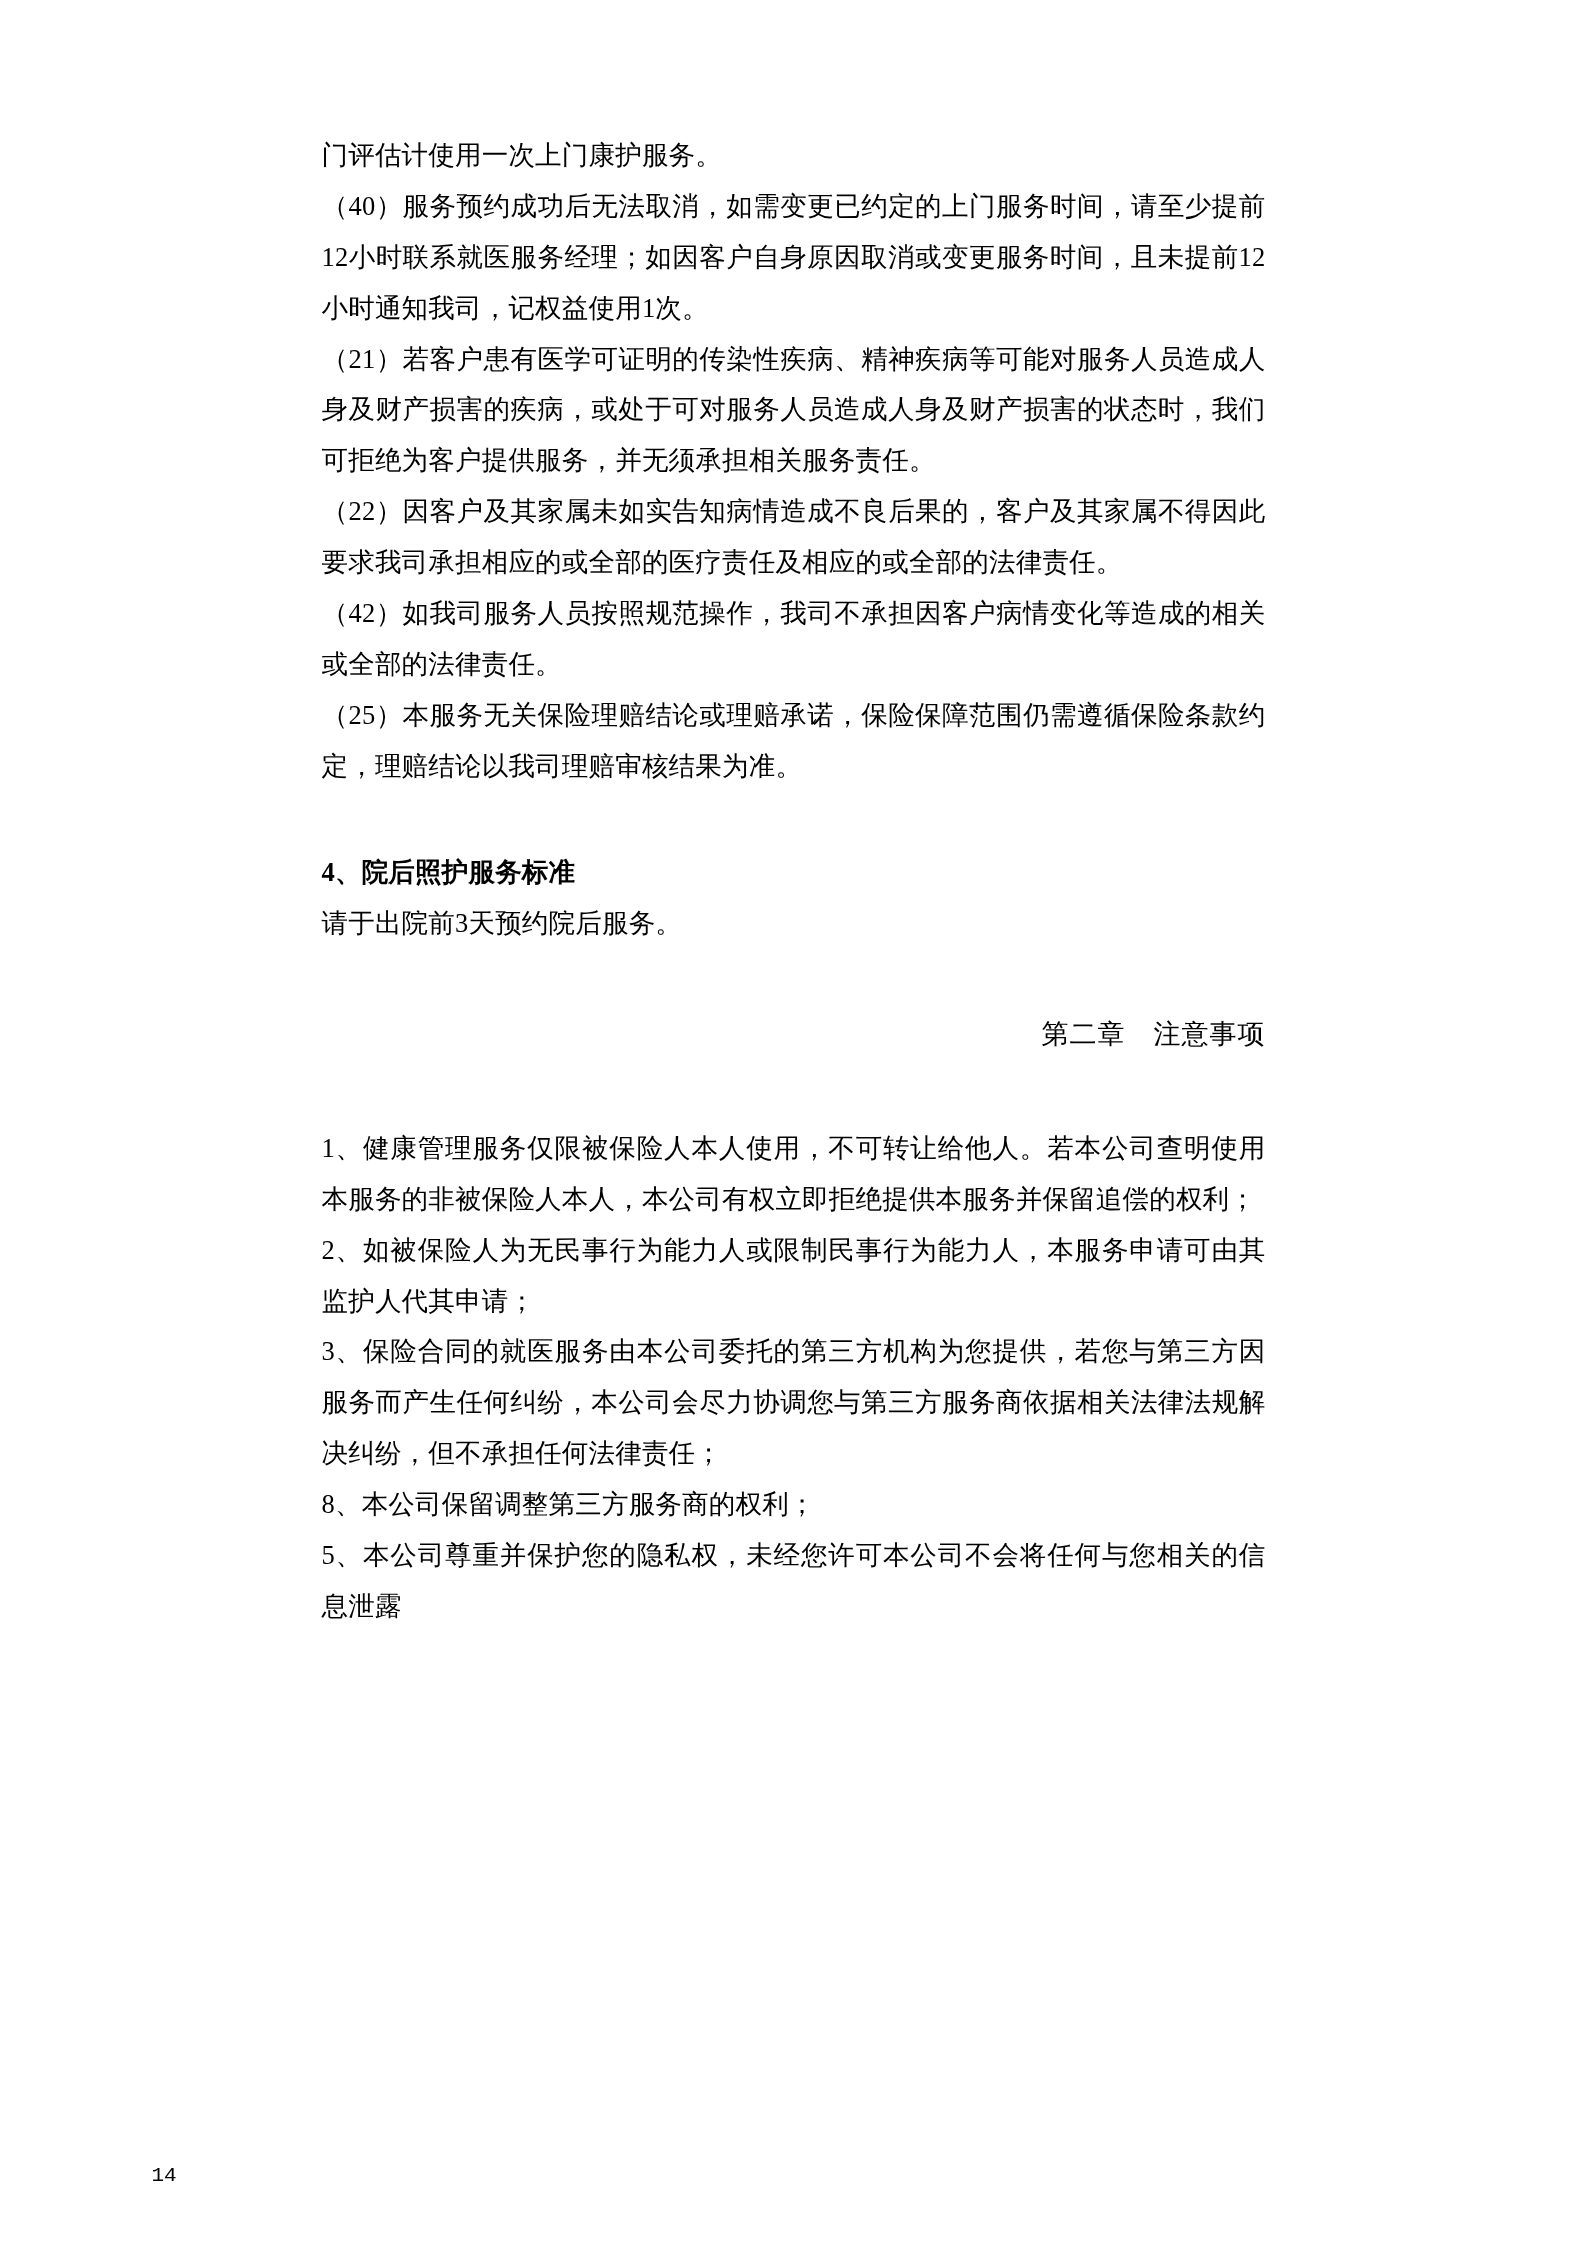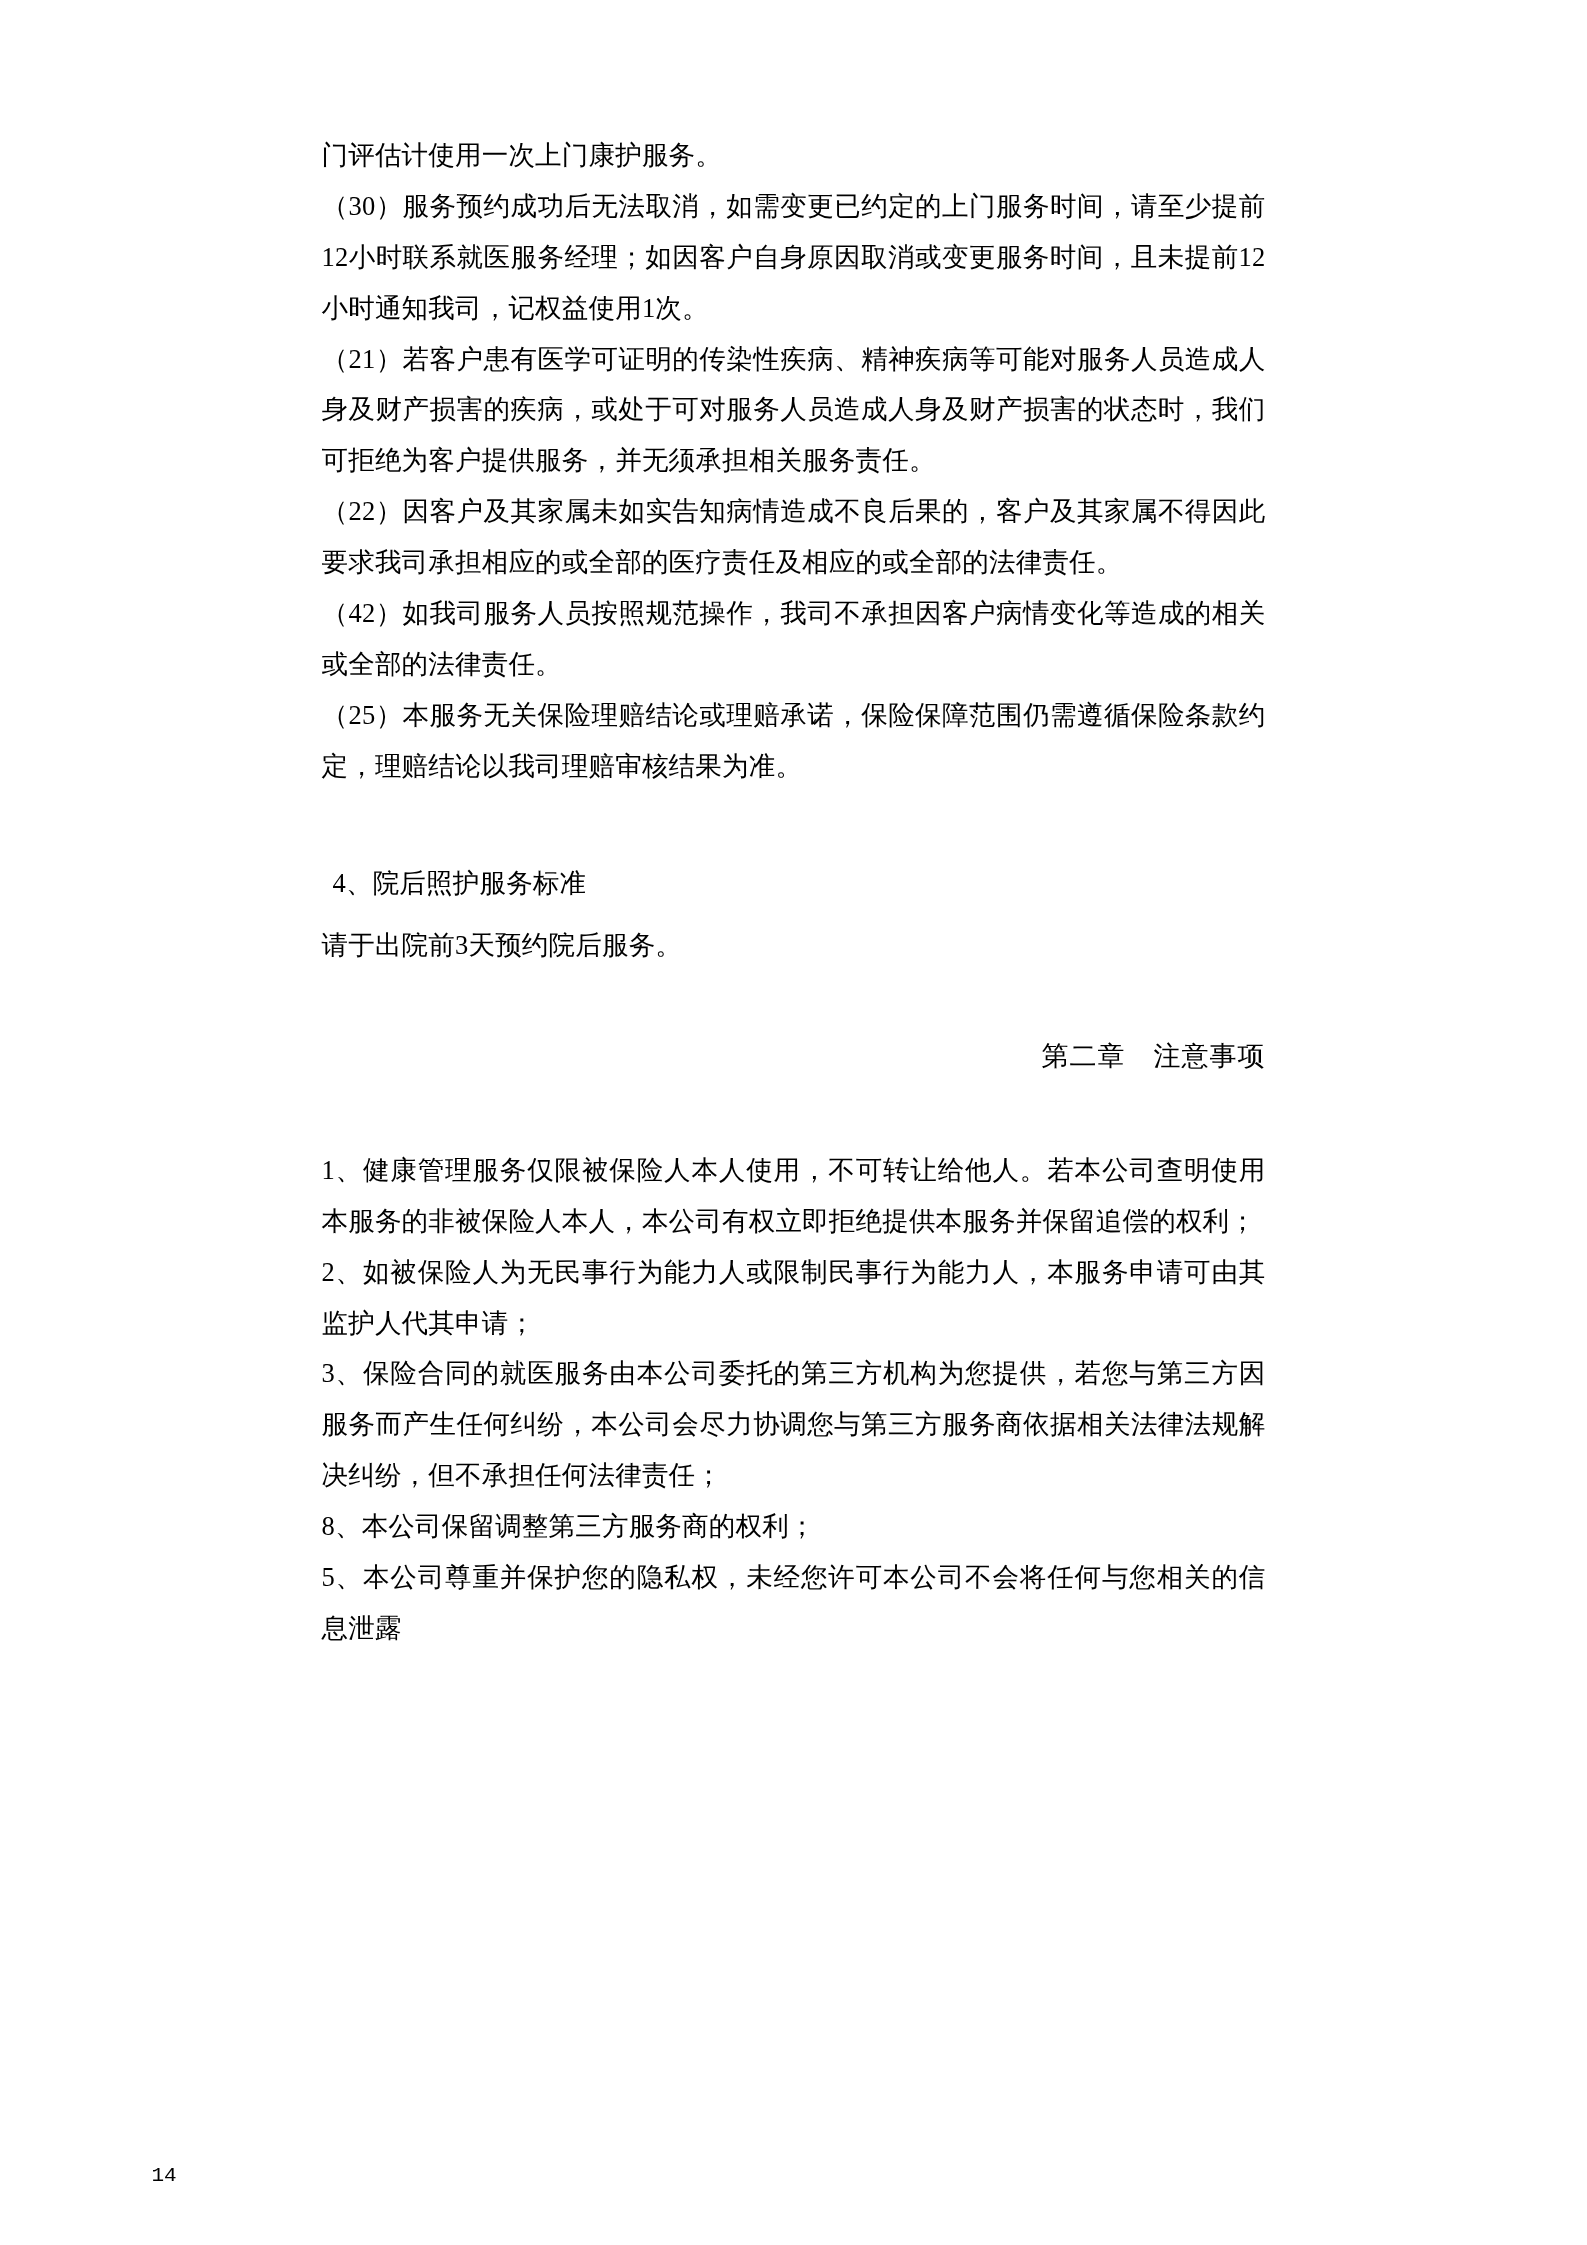--- a/index.html
+++ b/index.html
@@ -25,22 +25,22 @@
     font-size: 26.5px;
     line-height: 1.92;
     text-align: justify;
     letter-spacing: 0.2px;
   }
   .para {
     margin: 0;
     text-indent: 0;
   }
   .section-heading {
-    font-weight: normal;
-    margin: 11px;
+    font-weight: bold;
+    margin: 0;
     font-size: 26.5px;
     line-height: 1.92;
   }
   .chapter-title {
     text-align: right;
     font-weight: normal;
     font-size: 27px;
     letter-spacing: 1px;
   }
   .spacer-lg {
@@ -66,21 +66,21 @@
   }
 </style>
 </head>
 <body>
 
 <div class="page">
   <div class="doc-body">
 
     <p class="para">门评估计使用一次上门康护服务。</p>
 
-    <p class="para">（30）服务预约成功后无法取消，如需变更已约定的上门服务时间，请至少提前12小时联系就医服务经理；如因客户自身原因取消或变更服务时间，且未提前12小时通知我司，记权益使用1次。</p>
+    <p class="para">（40）服务预约成功后无法取消，如需变更已约定的上门服务时间，请至少提前12小时联系就医服务经理；如因客户自身原因取消或变更服务时间，且未提前12小时通知我司，记权益使用1次。</p>
     <p class="para">（21）若客户患有医学可证明的传染性疾病、精神疾病等可能对服务人员造成人身及财产损害的疾病，或处于可对服务人员造成人身及财产损害的状态时，我们可拒绝为客户提供服务，并无须承担相关服务责任。</p>
     <p class="para">（22）因客户及其家属未如实告知病情造成不良后果的，客户及其家属不得因此要求我司承担相应的或全部的医疗责任及相应的或全部的法律责任。</p>
     <p class="para">（42）如我司服务人员按照规范操作，我司不承担因客户病情变化等造成的相关或全部的法律责任。</p>
     <p class="para">（25）本服务无关保险理赔结论或理赔承诺，保险保障范围仍需遵循保险条款约定，理赔结论以我司理赔审核结果为准。</p>
 
     <div class="spacer-lg"></div>
 
     <p class="section-heading">4、院后照护服务标准</p>
     <p class="para">请于出院前3天预约院后服务。</p>
 

